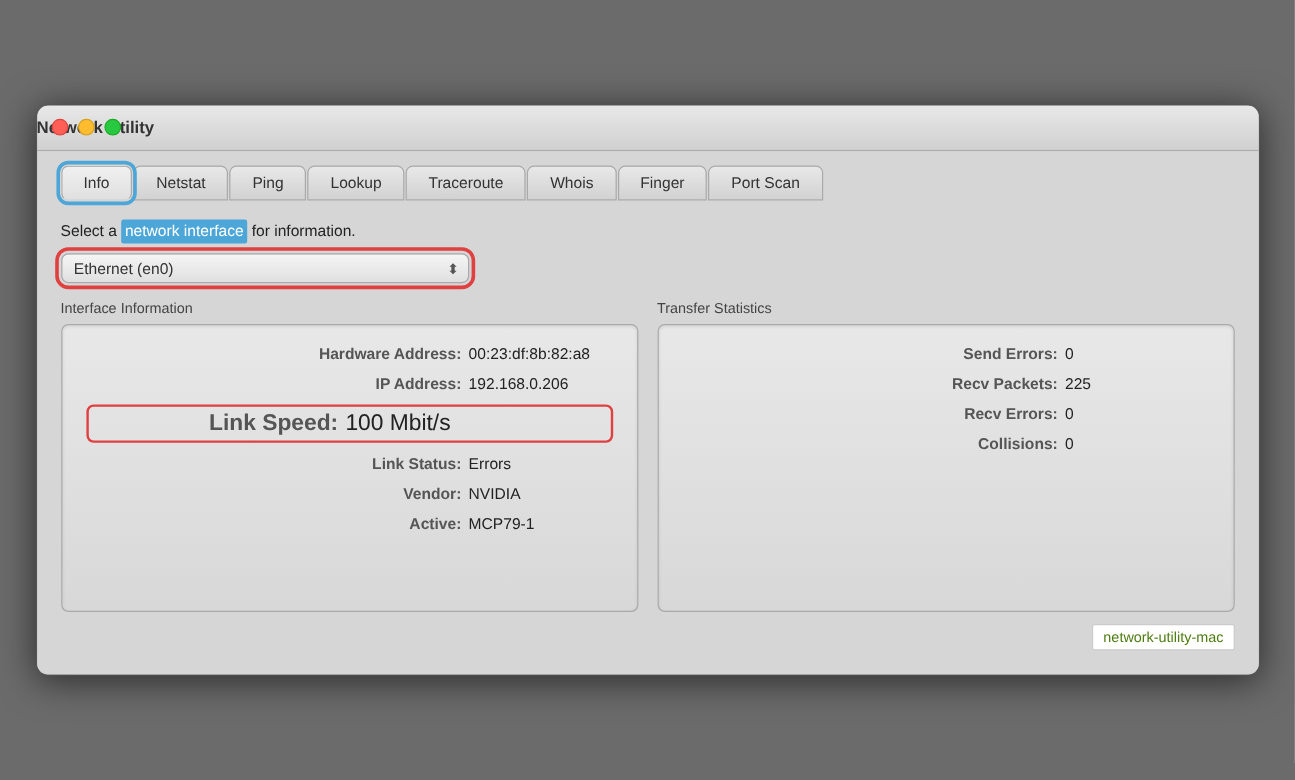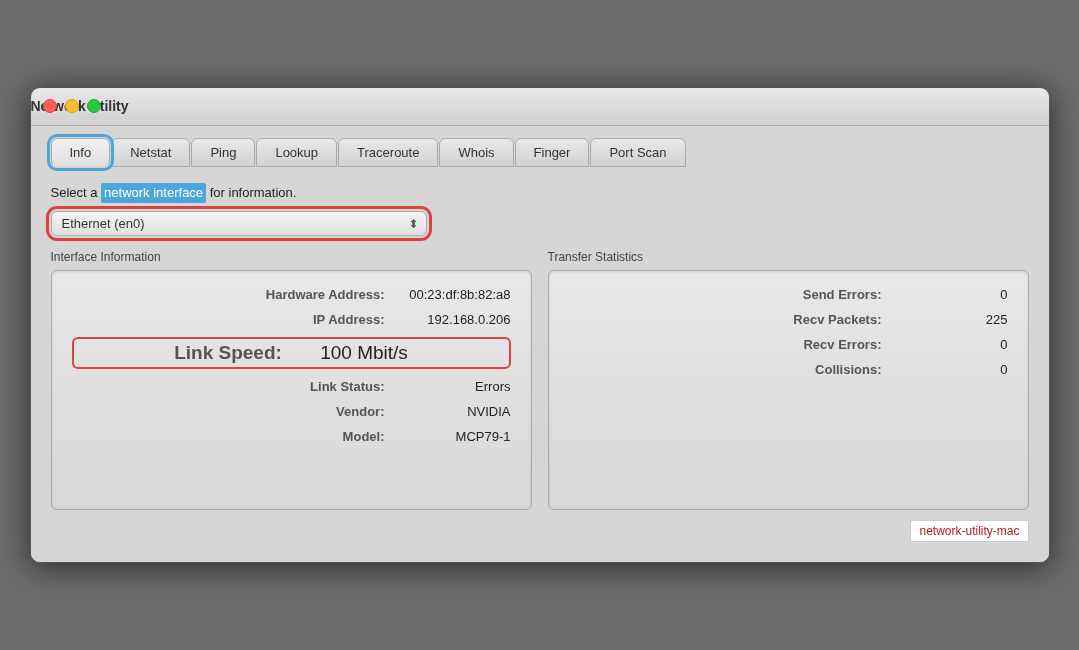--- a/index.html
+++ b/index.html
@@ -118,21 +118,21 @@
 
     .interface-select {
       appearance: none;
       -webkit-appearance: none;
       background: linear-gradient(to bottom, #f5f5f5, #e0e0e0);
       border: 1px solid #aaa;
       border-radius: 6px;
       padding: 4px 30px 4px 10px;
       font-size: 13px;
       color: #333;
-      width: 376px;
+      width: 340px;
       cursor: pointer;
       outline: 3px solid #e04040;
       outline-offset: 2px;
     }
 
     .select-arrow {
       position: absolute;
       right: 8px;
       top: 50%;
       transform: translateY(-50%);
@@ -177,21 +177,21 @@
     }
 
     .info-label {
       text-align: left;
       color: #555;
       margin-right: 6px;
       font-weight: bold;
     }
 
     .info-value {
-      text-align: right;
+      text-align: left;
       color: #222;
       min-width: 120px;
     }
 
     .link-speed-row {
       border: 2px solid #e04040;
       border-radius: 6px;
       padding: 3px 8px;
       margin-bottom: 10px;
       display: flex;
@@ -216,21 +216,21 @@
       display: flex;
       justify-content: flex-end;
       margin-top: 10px;
     }
 
     .watermark {
       background: white;
       border: 1px solid #ccc;
       padding: 3px 8px;
       font-size: 12px;
-      color: #b91c1c;
+      color: #4d7c0f;
       border-radius: 2px;
     }
   </style>
 </head>
 <body>
 
 <div class="window">
 
   <div class="title-bar">
     <div class="window-controls">
@@ -296,21 +296,21 @@
             <span class="info-label">Link Status:</span>
             <span class="info-value">Errors</span>
           </div>
 
           <div class="info-row">
             <span class="info-label">Vendor:</span>
             <span class="info-value">NVIDIA</span>
           </div>
 
           <div class="info-row">
-            <span class="info-label">Model:</span>
+            <span class="info-label">Active:</span>
             <span class="info-value">MCP79-1</span>
           </div>
 
         </div>
       </div>
 
       <div class="panel">
         <div class="panel-title">Transfer Statistics</div>
         <div class="panel-box">
 

